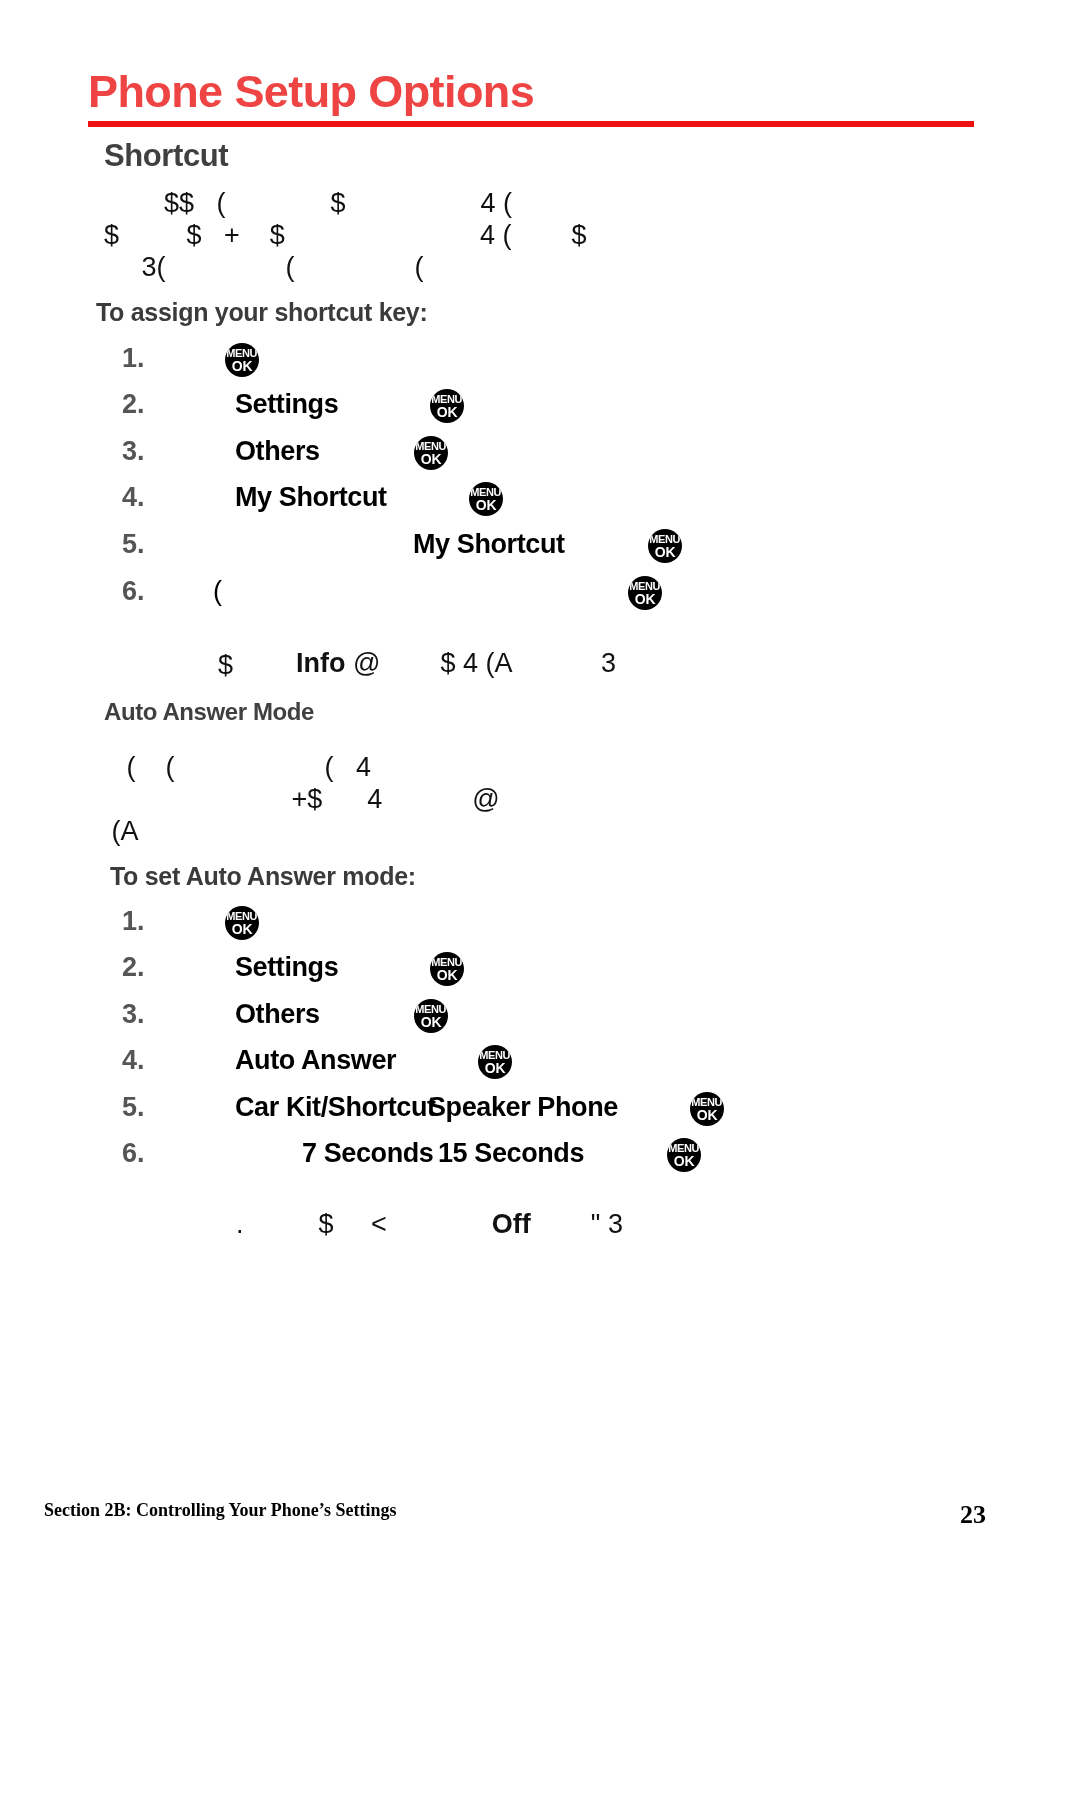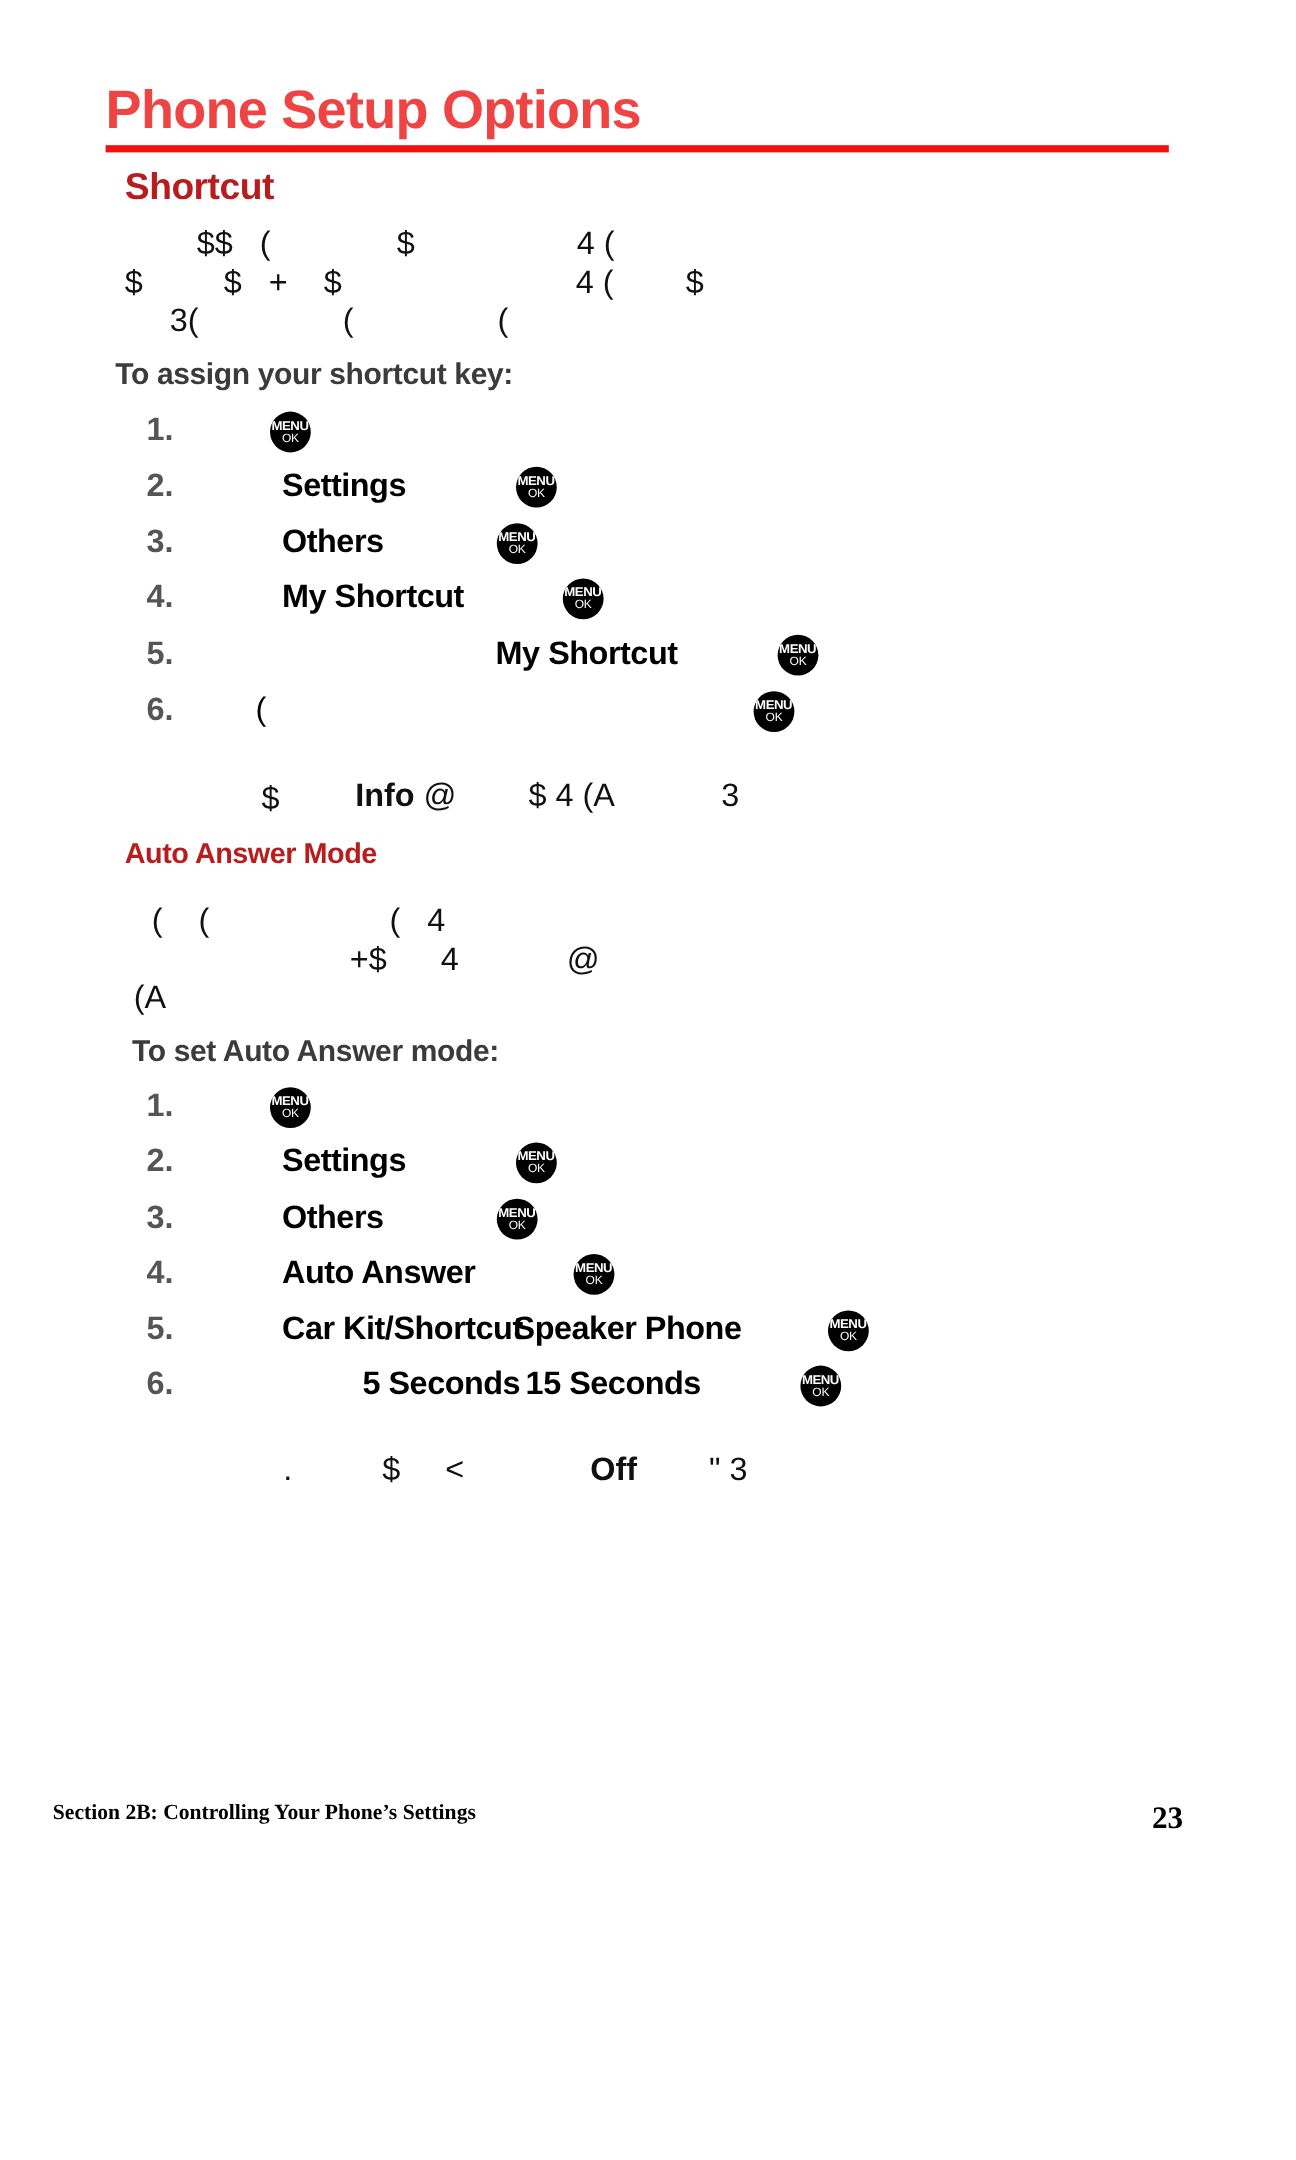--- a/index.html
+++ b/index.html
@@ -40,21 +40,21 @@
     margin-top: 6px;
     width: 886px;
     height: 6px;
     background: #ee1111;
   }
 
   
   .section-heading {
     position: absolute;
     font-weight: bold;
-    color: #b91c1c;
+    color: #404040;
     letter-spacing: -0.4px;
     white-space: nowrap;
   }
   .sh-shortcut { left: 104px; top: 138px; font-size: 31px; }
   .sh-auto     { left: 104px; top: 698px; font-size: 24px; }
 
   
   .body-line {
     position: absolute;
     font-size: 27px;
@@ -106,22 +106,22 @@
     line-height: 1;
     overflow: hidden;
   }
   .menuok .m-top {
     font-size: 10.5px;
     font-weight: bold;
     letter-spacing: -0.4px;
     transform: scaleX(1.05);
   }
   .menuok .m-bot {
-    font-size: 10px;
-    font-weight: normal;
+    font-size: 14px;
+    font-weight: bold;
     letter-spacing: -0.2px;
     margin-top: 0.5px;
   }
 
   
   .note-line {
     position: absolute;
     font-size: 27px;
     color: #111111;
     white-space: pre;
@@ -251,21 +251,21 @@
 
   <div class="step-num" style="left:122px; top:1092px;">5.</div>
   <div class="step-label" style="left:235px; top:1092px;">Car Kit/Shortcut</div>
   <div class="step-label" style="left:428px; top:1092px;">Speaker Phone</div>
   <div class="menuok" style="left:690px; top:1092px;">
     <span class="m-top">MENU</span>
     <span class="m-bot">OK</span>
   </div>
 
   <div class="step-num" style="left:122px; top:1138px;">6.</div>
-  <div class="step-label" style="left:302px; top:1138px;">5 Seconds</div>
+  <div class="step-label" style="left:302px; top:1138px;">7 Seconds</div>
   <div class="step-label" style="left:438px; top:1138px;">15 Seconds</div>
   <div class="menuok" style="left:667px; top:1138px;">
     <span class="m-top">MENU</span>
     <span class="m-bot">OK</span>
   </div>
 
   <div class="note-line" style="left:206px; top:1178px;">
     <span>.          $     &lt;              </span><b>Off</b><span>        " 3</span>
   </div>
 

